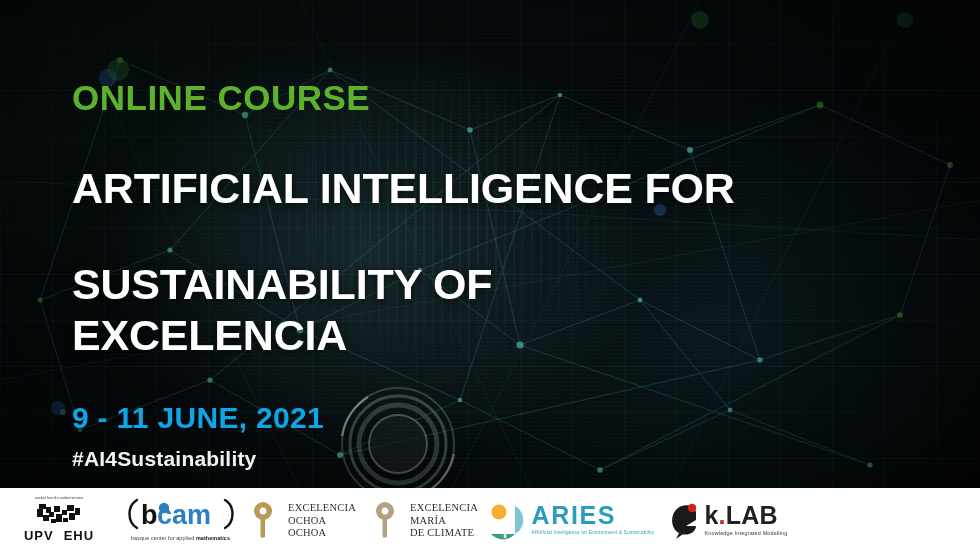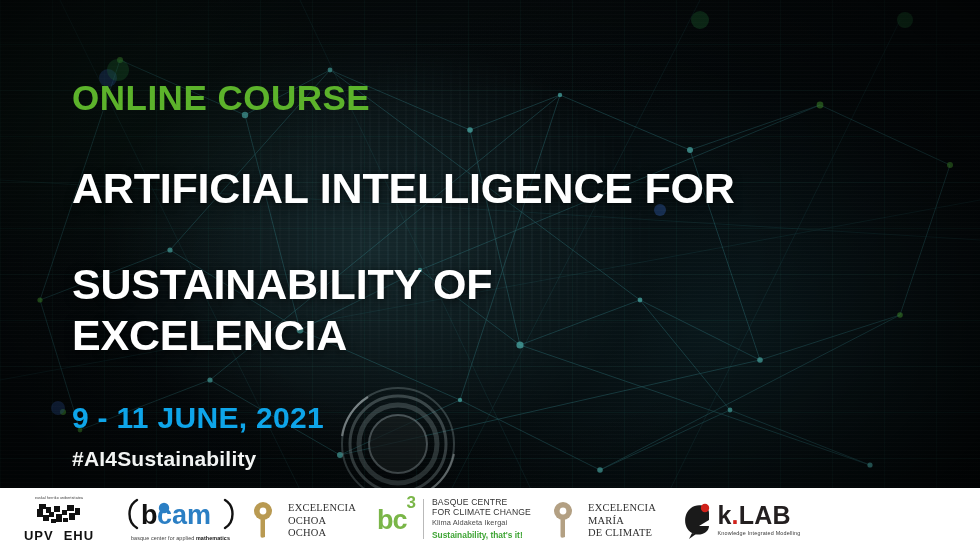--- a/index.html
+++ b/index.html
@@ -382,48 +382,52 @@
           <path d="M8.5 19 L8.5 36 Q8.5 39 13 37 L13 19 Z" fill="#b99a52"></path>
         </svg>
         <div class="excel-txt">
           <div>EXCELENCIA</div>
           <div>OCHOA</div>
           <div>OCHOA</div>
         </div>
       </div>
     </div>
 
-    <div class="logo logo-bc3">
-      <div class="bc3-wrap">
-        <div class="bc3-mark"><span>bc</span><sup>3</sup></div>
-        <div class="bc3-rule"></div>
-        <div class="bc3-txt">
-          <div class="bc3-l1">BASQUE CENTRE</div>
-          <div class="bc3-l1">FOR CLIMATE CHANGE</div>
-          <div class="bc3-l2">Klima Aldaketa Ikergai</div>
-          <div class="bc3-l3">Sustainability, that's it!</div>
-        </div>
-      </div>
-    </div>
 
     <div class="logo logo-maeztu">
       <div class="excel-wrap">
         <svg width="22" height="40" viewBox="0 0 22 40">
           <circle cx="11" cy="11" r="9" fill="#b3a083"></circle>
           <circle cx="11" cy="11" r="3.4" fill="#ffffff"></circle>
           <path d="M8.5 19 L8.5 36 Q8.5 39 13 37 L13 19 Z" fill="#b3a083"></path>
         </svg>
         <div class="excel-txt">
           <div>EXCELENCIA</div>
           <div>MARÍA</div>
           <div>DE CLIMATE</div>
         </div>
       </div>
     </div>
 
+    <div class="logo logo-aries">
+      <div class="aries-wrap">
+        <svg width="40" height="40" viewBox="0 0 40 40">
+          <circle cx="14" cy="12" r="7.5" fill="#f2b134"></circle>
+          <path d="M30 6 A16 16 0 0 1 30 34 Z" fill="#7fc3d8"></path>
+          <path d="M6 34 A16 16 0 0 0 30 34 Z" fill="#3f9c7a"></path>
+          <path d="M20 20 L20 38" stroke="#ffffff" stroke-width="2.4"></path>
+          <path d="M20 26 L12 20" stroke="#ffffff" stroke-width="2.4" fill="none"></path>
+          <path d="M20 28 L28 22" stroke="#ffffff" stroke-width="2.4" fill="none"></path>
+        </svg>
+        <div class="aries-txt">
+          <div class="aries-name">ARIES</div>
+          <div class="aries-tag">ARtificial Intelligence for Environment &amp; Sustainability</div>
+        </div>
+      </div>
+    </div>
 
     <div class="logo logo-klab">
       <div class="klab-wrap">
         <svg width="38" height="40" viewBox="0 0 38 40">
           <path d="M30 13 C30 5, 18 3, 12 8 C4 14, 4 28, 13 33 C20 37, 30 33, 30 26 L20 26 L30 20 Z" fill="#1a1a1a"></path>
           <path d="M13 33 L10 39 L17 34 Z" fill="#1a1a1a"></path>
           <circle cx="26" cy="8" r="4.2" fill="#d0221b"></circle>
         </svg>
         <div class="klab-txt">
           <div class="klab-name"><span>k</span><span class="dot">.</span><span>LAB</span></div>

